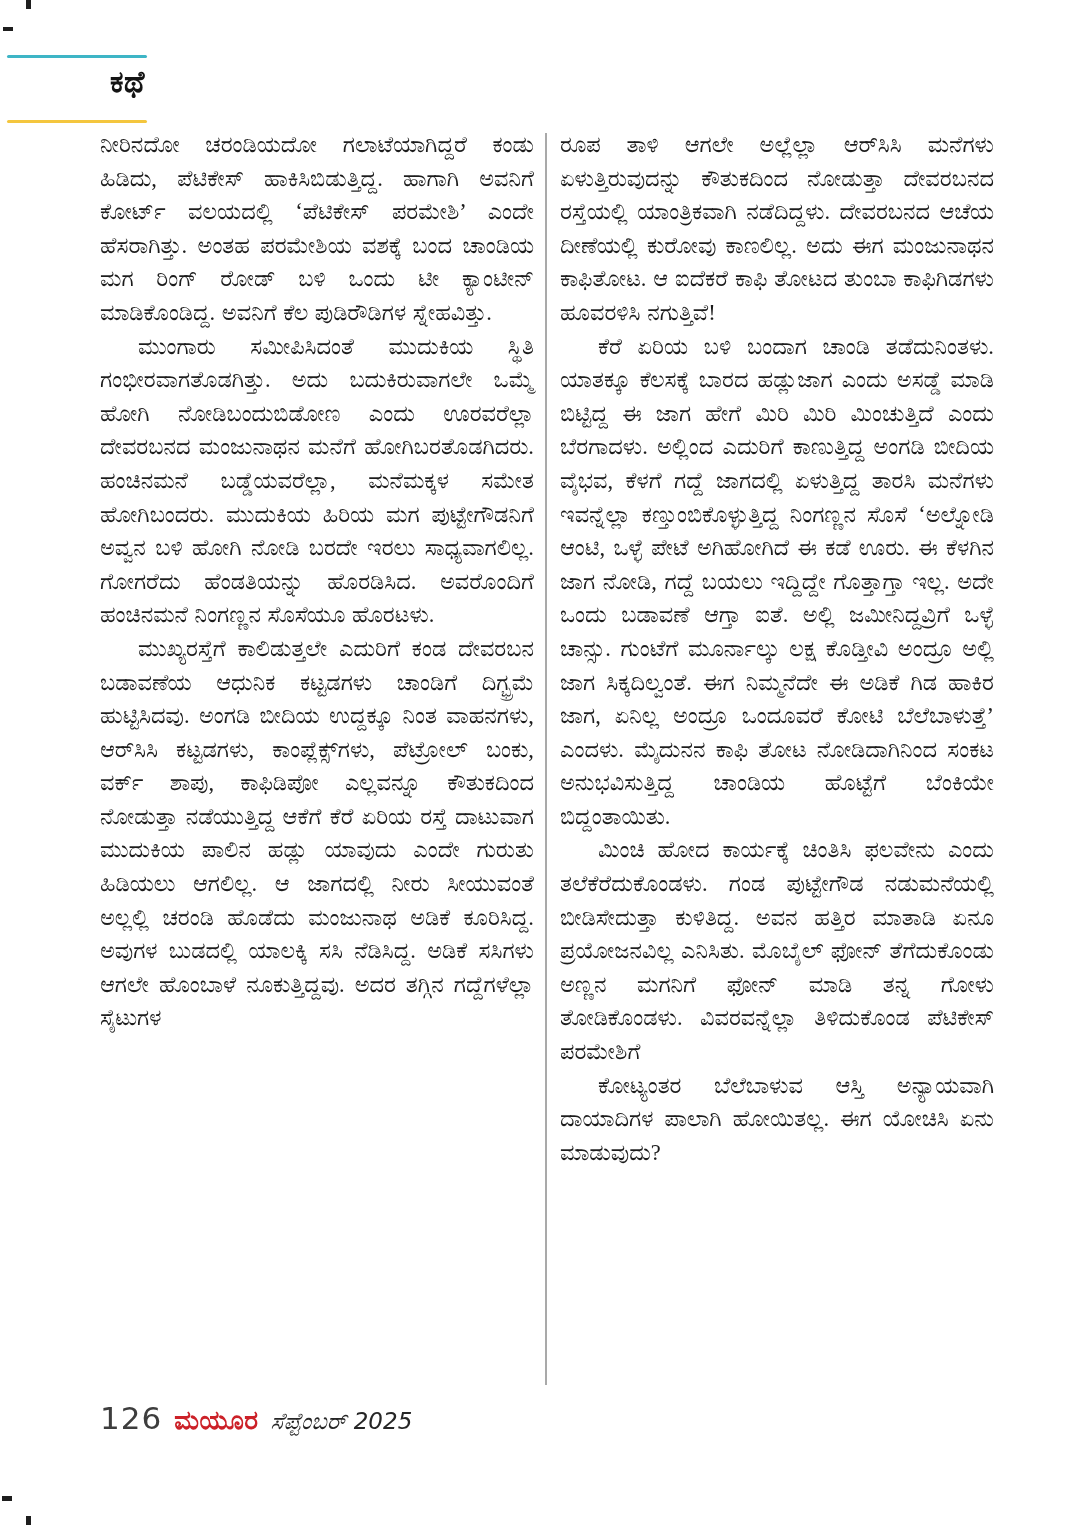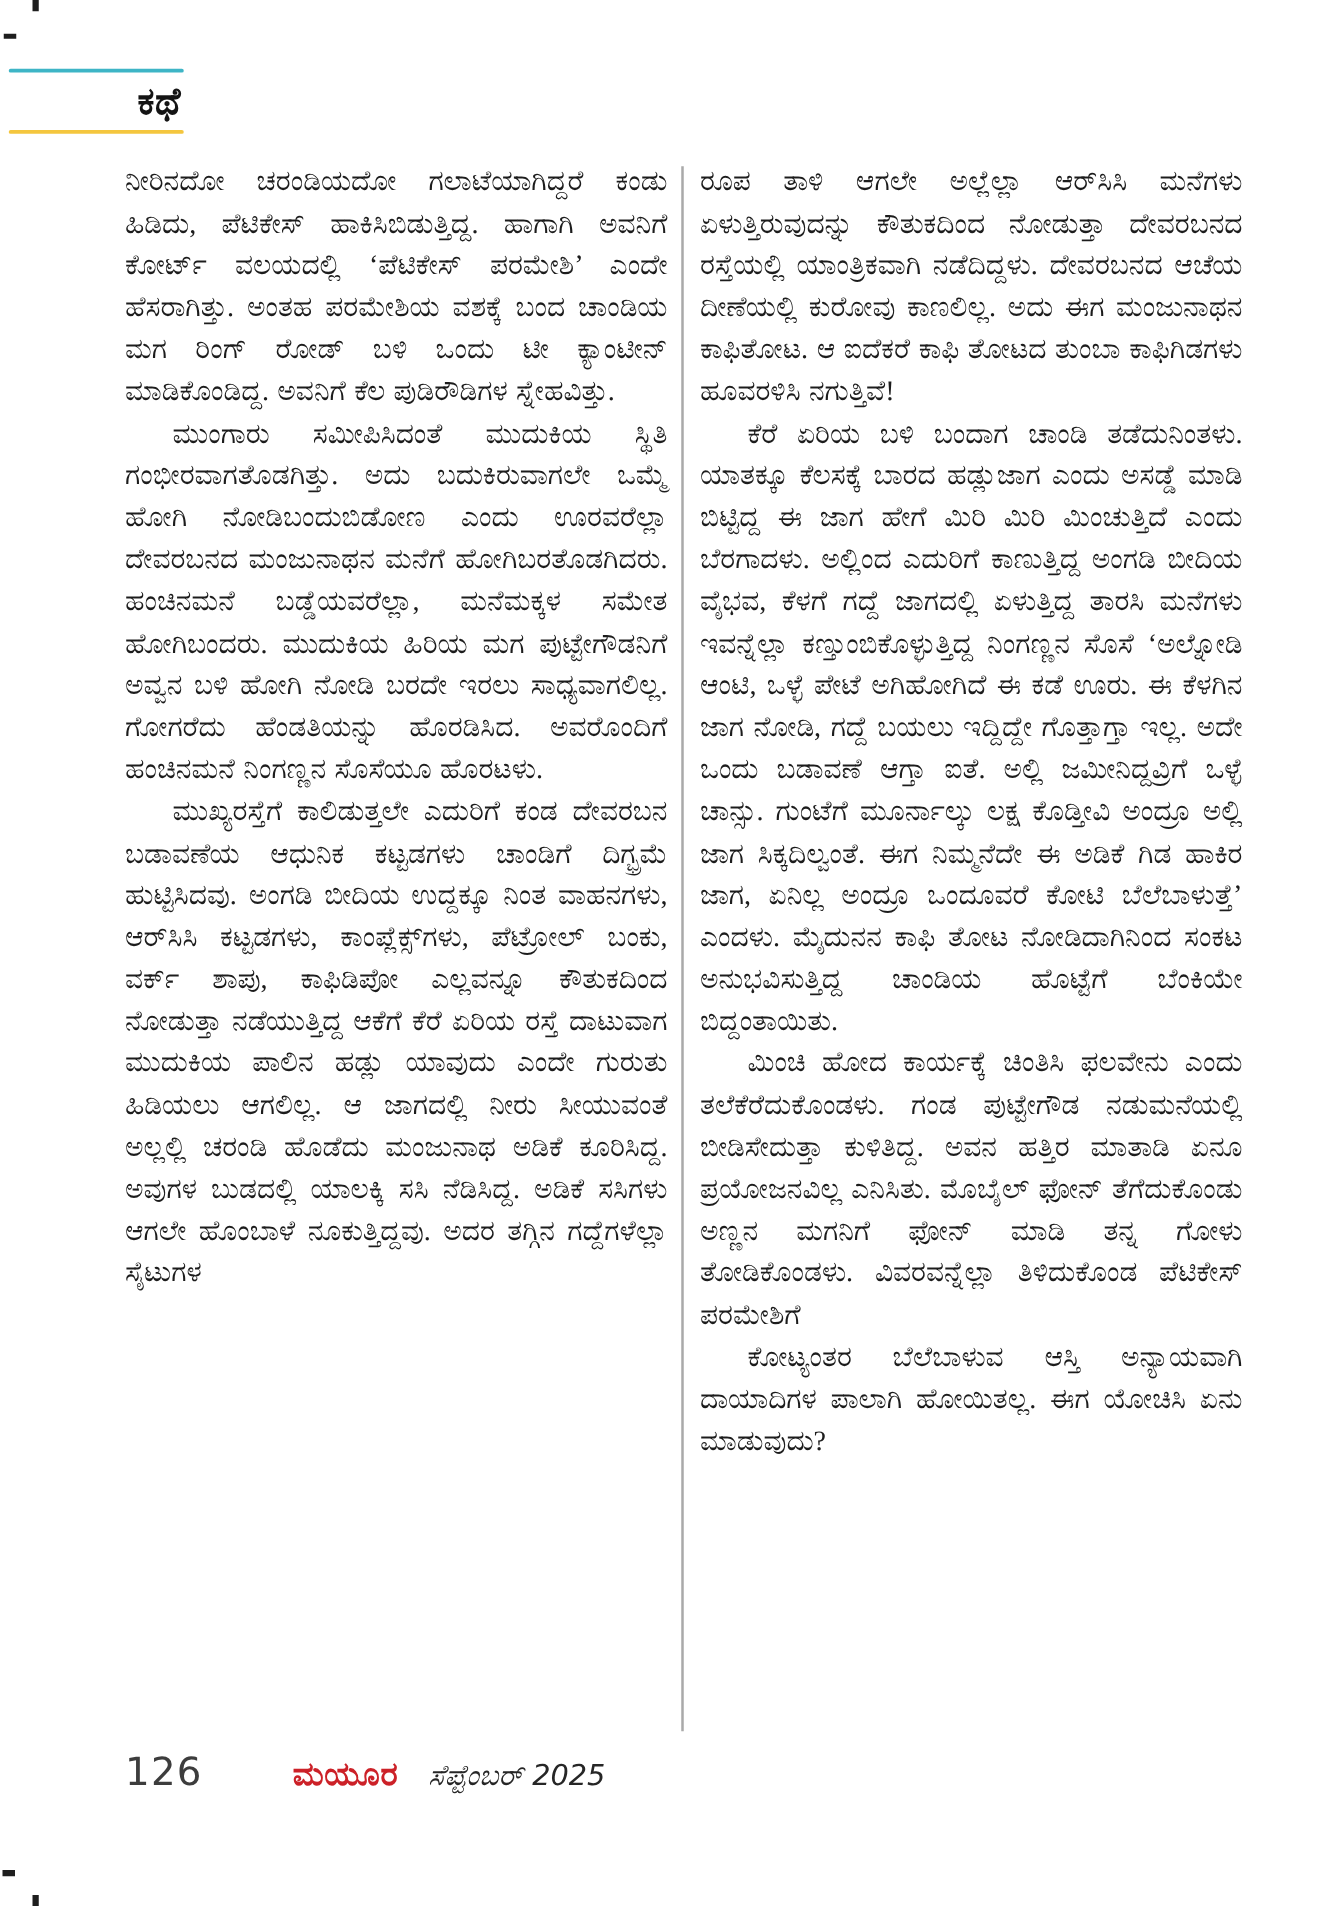--- a/index.html
+++ b/index.html
@@ -15,21 +15,21 @@
   .crop.tl-bar{left:26px;top:0;width:5px;height:9px;}
   .crop.tl-dash{left:3px;top:27px;width:10px;height:4px;}
   .crop.bl-dash{left:2px;top:1496px;width:10px;height:5px;}
   .crop.bl-bar{left:26px;top:1516px;width:5px;height:9px;}
 
   
   .header{position:absolute;left:7px;top:55px;width:140px;}
   .rule-top{height:3px;background:#3eb5c6;border-radius:2px;}
   .section-title{
     text-align:right;font-size:30px;font-weight:bold;color:#141414;
-    padding:7px 2px 4px 0;line-height:1.15;letter-spacing:.5px;
+    padding:7px 2px 20px 0;line-height:1.15;letter-spacing:.5px;
   }
   .rule-bottom{height:3px;background:#f4c63e;border-radius:2px;}
 
   
   .columns{
     position:absolute;left:100px;top:128px;width:894px;height:1268px;
     display:flex;gap:26px;font-family:Liberation Serif, serif;
   }
   .col{flex:1;min-width:0;}
   .col p{
@@ -42,24 +42,24 @@
   }
   .col p.indent{text-indent:38px;}
   .col-divider{
     position:absolute;left:545px;top:133px;width:2px;height:1252px;
     background:#a9a9a9;
   }
 
   
   .footer{
     position:absolute;left:100px;top:1400px;
-    display:flex;align-items:baseline;gap:24px;white-space:nowrap;
+    display:flex;align-items:baseline;gap:12px;white-space:nowrap;
   }
   .page-number{font-size:31px;color:#3d3d3d;letter-spacing:1px;}
-  .magazine-logo{font-size:26px;font-weight:bold;color:#cc2128;letter-spacing:.5px;margin-left:48px;}
+  .magazine-logo{font-size:26px;font-weight:bold;color:#cc2128;letter-spacing:.5px;}
   .issue-date{font-size:23px;color:#262626;font-style:italic;}
 </style>
 </head>
 <body>
 
 <div class="page">
 
   <div class="crop tl-bar"></div>
   <div class="crop tl-dash"></div>
 

